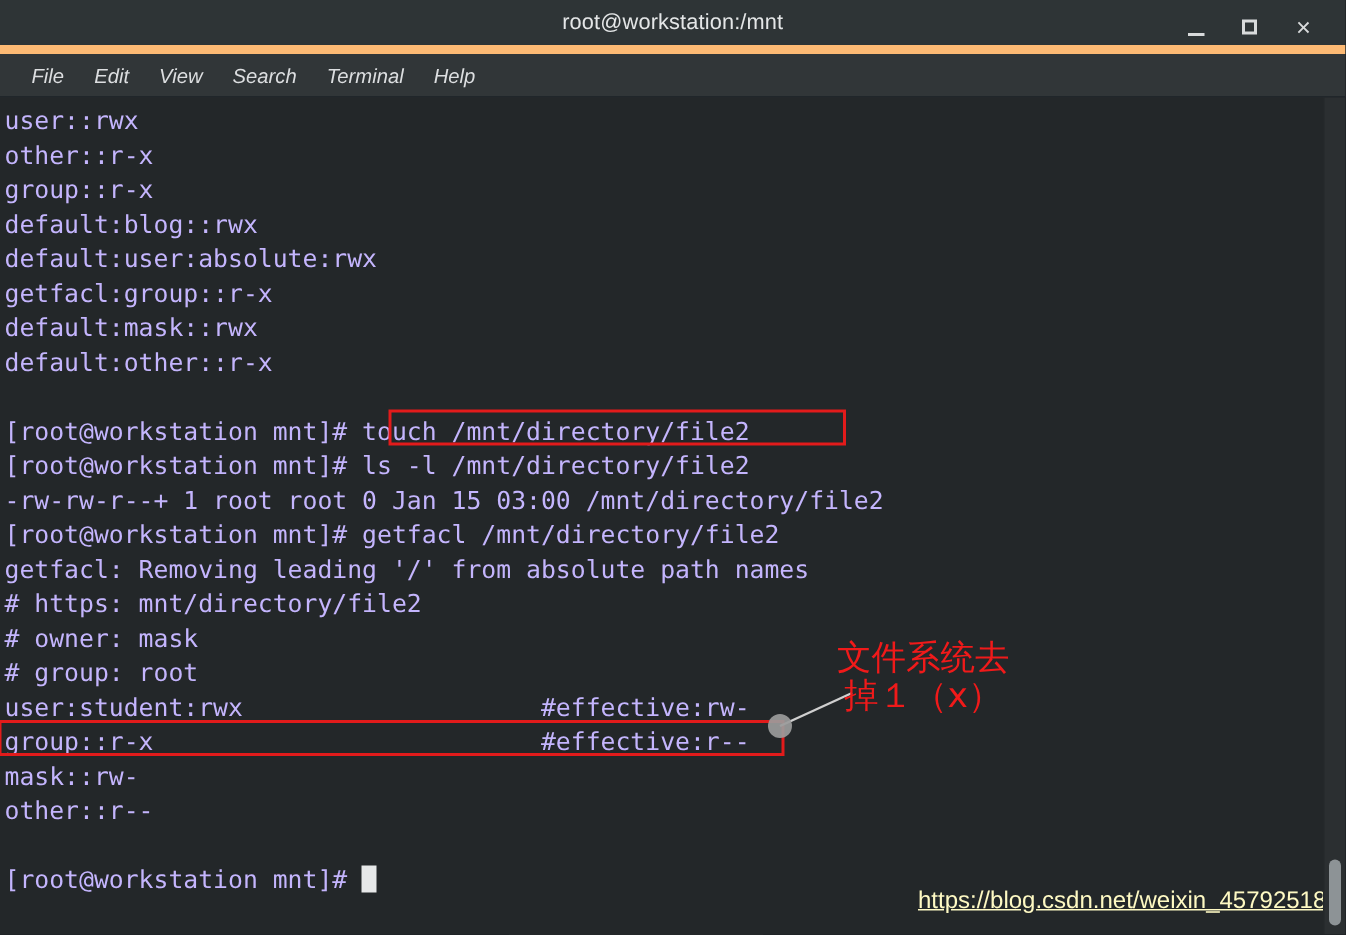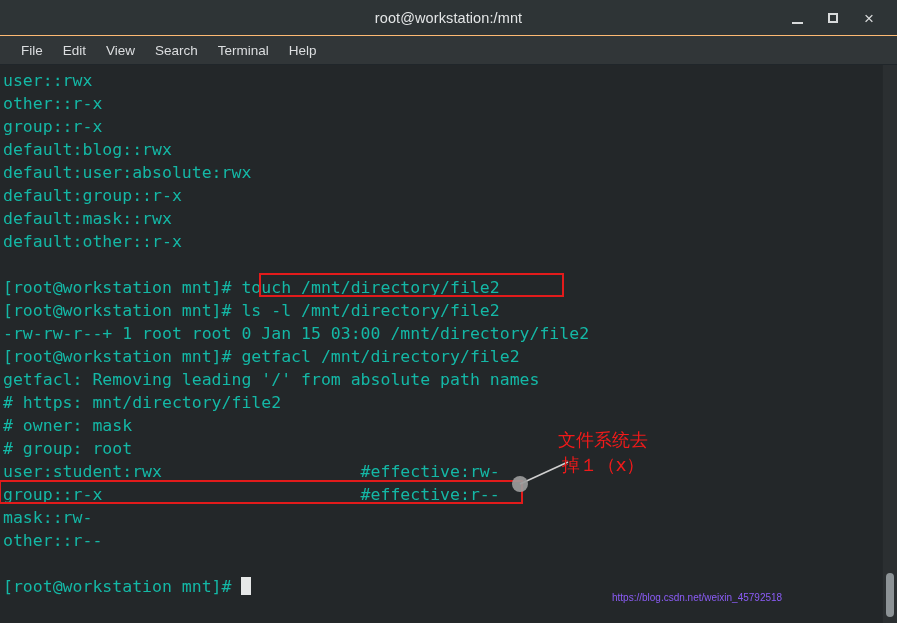--- a/index.html
+++ b/index.html
@@ -13,21 +13,21 @@
     position: relative;
     width: 897px; height: 623px;
     background: #2b2f31;
     display: flex; flex-direction: column;
   }
 
   
   #titlebar {
     height: 36px; flex: 0 0 36px;
     background: #2e3436;
-    border-bottom: 1px solid #fdba74;
+    border-bottom: 6px solid #fdba74;
     display: flex; align-items: center;
     position: relative;
     padding-left: 12px;
   }
   #titlebar-title {
     position: absolute; left: 0; right: 0;
     text-align: center;
     font-family: "Liberation Sans", sans-serif;
     font-size: 14.5px; color: #e4e6e7;
     letter-spacing: 0.1px;
@@ -54,20 +54,21 @@
   }
   .wbtn .close-glyph { font-size: 17px; line-height: 1; font-weight: 500; }
 
   
   #menubar {
     height: 29px; flex: 0 0 29px;
     background: #313638;
     border-bottom: 1px solid #20262a;
     display: flex; align-items: center;
     padding-left: 11px;
+    font-style: italic;
   }
   .menu-item {
     font-family: "Liberation Sans", sans-serif;
     font-size: 13.5px; color: #dcdee0;
     padding: 2px 10px;
     cursor: default;
   }
 
   
   #term-wrap {
@@ -82,21 +83,21 @@
     flex: 1 1 auto;
     background: #232729;
     padding: 4px 0 0 3px;
     overflow: hidden;
   }
   .line {
     height: 23px;
     line-height: 23px;
     font-family: "DejaVu Sans Mono", monospace;
     font-size: 16.5px;
-    color: #14b8a6;
+    color: #c4b5fd;
     white-space: pre;
     letter-spacing: 0px;
   }
   .line.blank { color: transparent; }
 
   .cursor-block {
     display: inline-block;
     width: 10px; height: 18px;
     background: #e6e8e8;
     vertical-align: -3px;
@@ -120,42 +121,43 @@
   
   .redbox {
     position: absolute;
     border: 2px solid #e21b1b;
     pointer-events: none;
   }
   #ann-text {
     position: absolute;
     color: #f01a1a;
     font-family: "DejaVu Sans", sans-serif;
-    font-size: 18px;
+    font-size: 23px;
     line-height: 25px;
     text-align: center;
     white-space: pre;
   }
   #ann-dot {
     position: absolute;
     width: 16px; height: 16px;
     border-radius: 50%;
     background: #9b9b9b;
     opacity: 0.92;
   }
   #ann-line {
     position: absolute;
     pointer-events: none;
   }
   #watermark {
     position: absolute;
-    color: #8b5cf6;
-    font-family: "Liberation Sans", sans-serif;
-    font-size: 10px;
+    color: #fef9c3;
+    font-family: "Liberation Sans", sans-serif;
+    font-size: 16px;
     white-space: pre;
+    text-decoration: underline;
   }
 </style>
 </head>
 <body>
 
 <div id="window">
 
   <div id="titlebar">
     <div id="titlebar-title">root@workstation:/mnt</div>
     <div id="window-controls">
@@ -181,21 +183,21 @@
   </div>
 
   <div id="term-wrap">
     <div id="term-screen">
 
       <div class="line">user::rwx</div>
       <div class="line">other::r-x</div>
       <div class="line">group::r-x</div>
       <div class="line">default:blog::rwx</div>
       <div class="line">default:user:absolute:rwx</div>
-      <div class="line">default:group::r-x</div>
+      <div class="line">getfacl:group::r-x</div>
       <div class="line">default:mask::rwx</div>
       <div class="line">default:other::r-x</div>
       <div class="line blank"></div>
       <div class="line">[root@workstation mnt]# touch /mnt/directory/file2</div>
       <div class="line">[root@workstation mnt]# ls -l /mnt/directory/file2</div>
       <div class="line">-rw-rw-r--+ 1 root root 0 Jan 15 03:00 /mnt/directory/file2</div>
       <div class="line">[root@workstation mnt]# getfacl /mnt/directory/file2</div>
       <div class="line">getfacl: Removing leading '/' from absolute path names</div>
       <div class="line"># https: mnt/directory/file2</div>
       <div class="line"># owner: mask</div>

